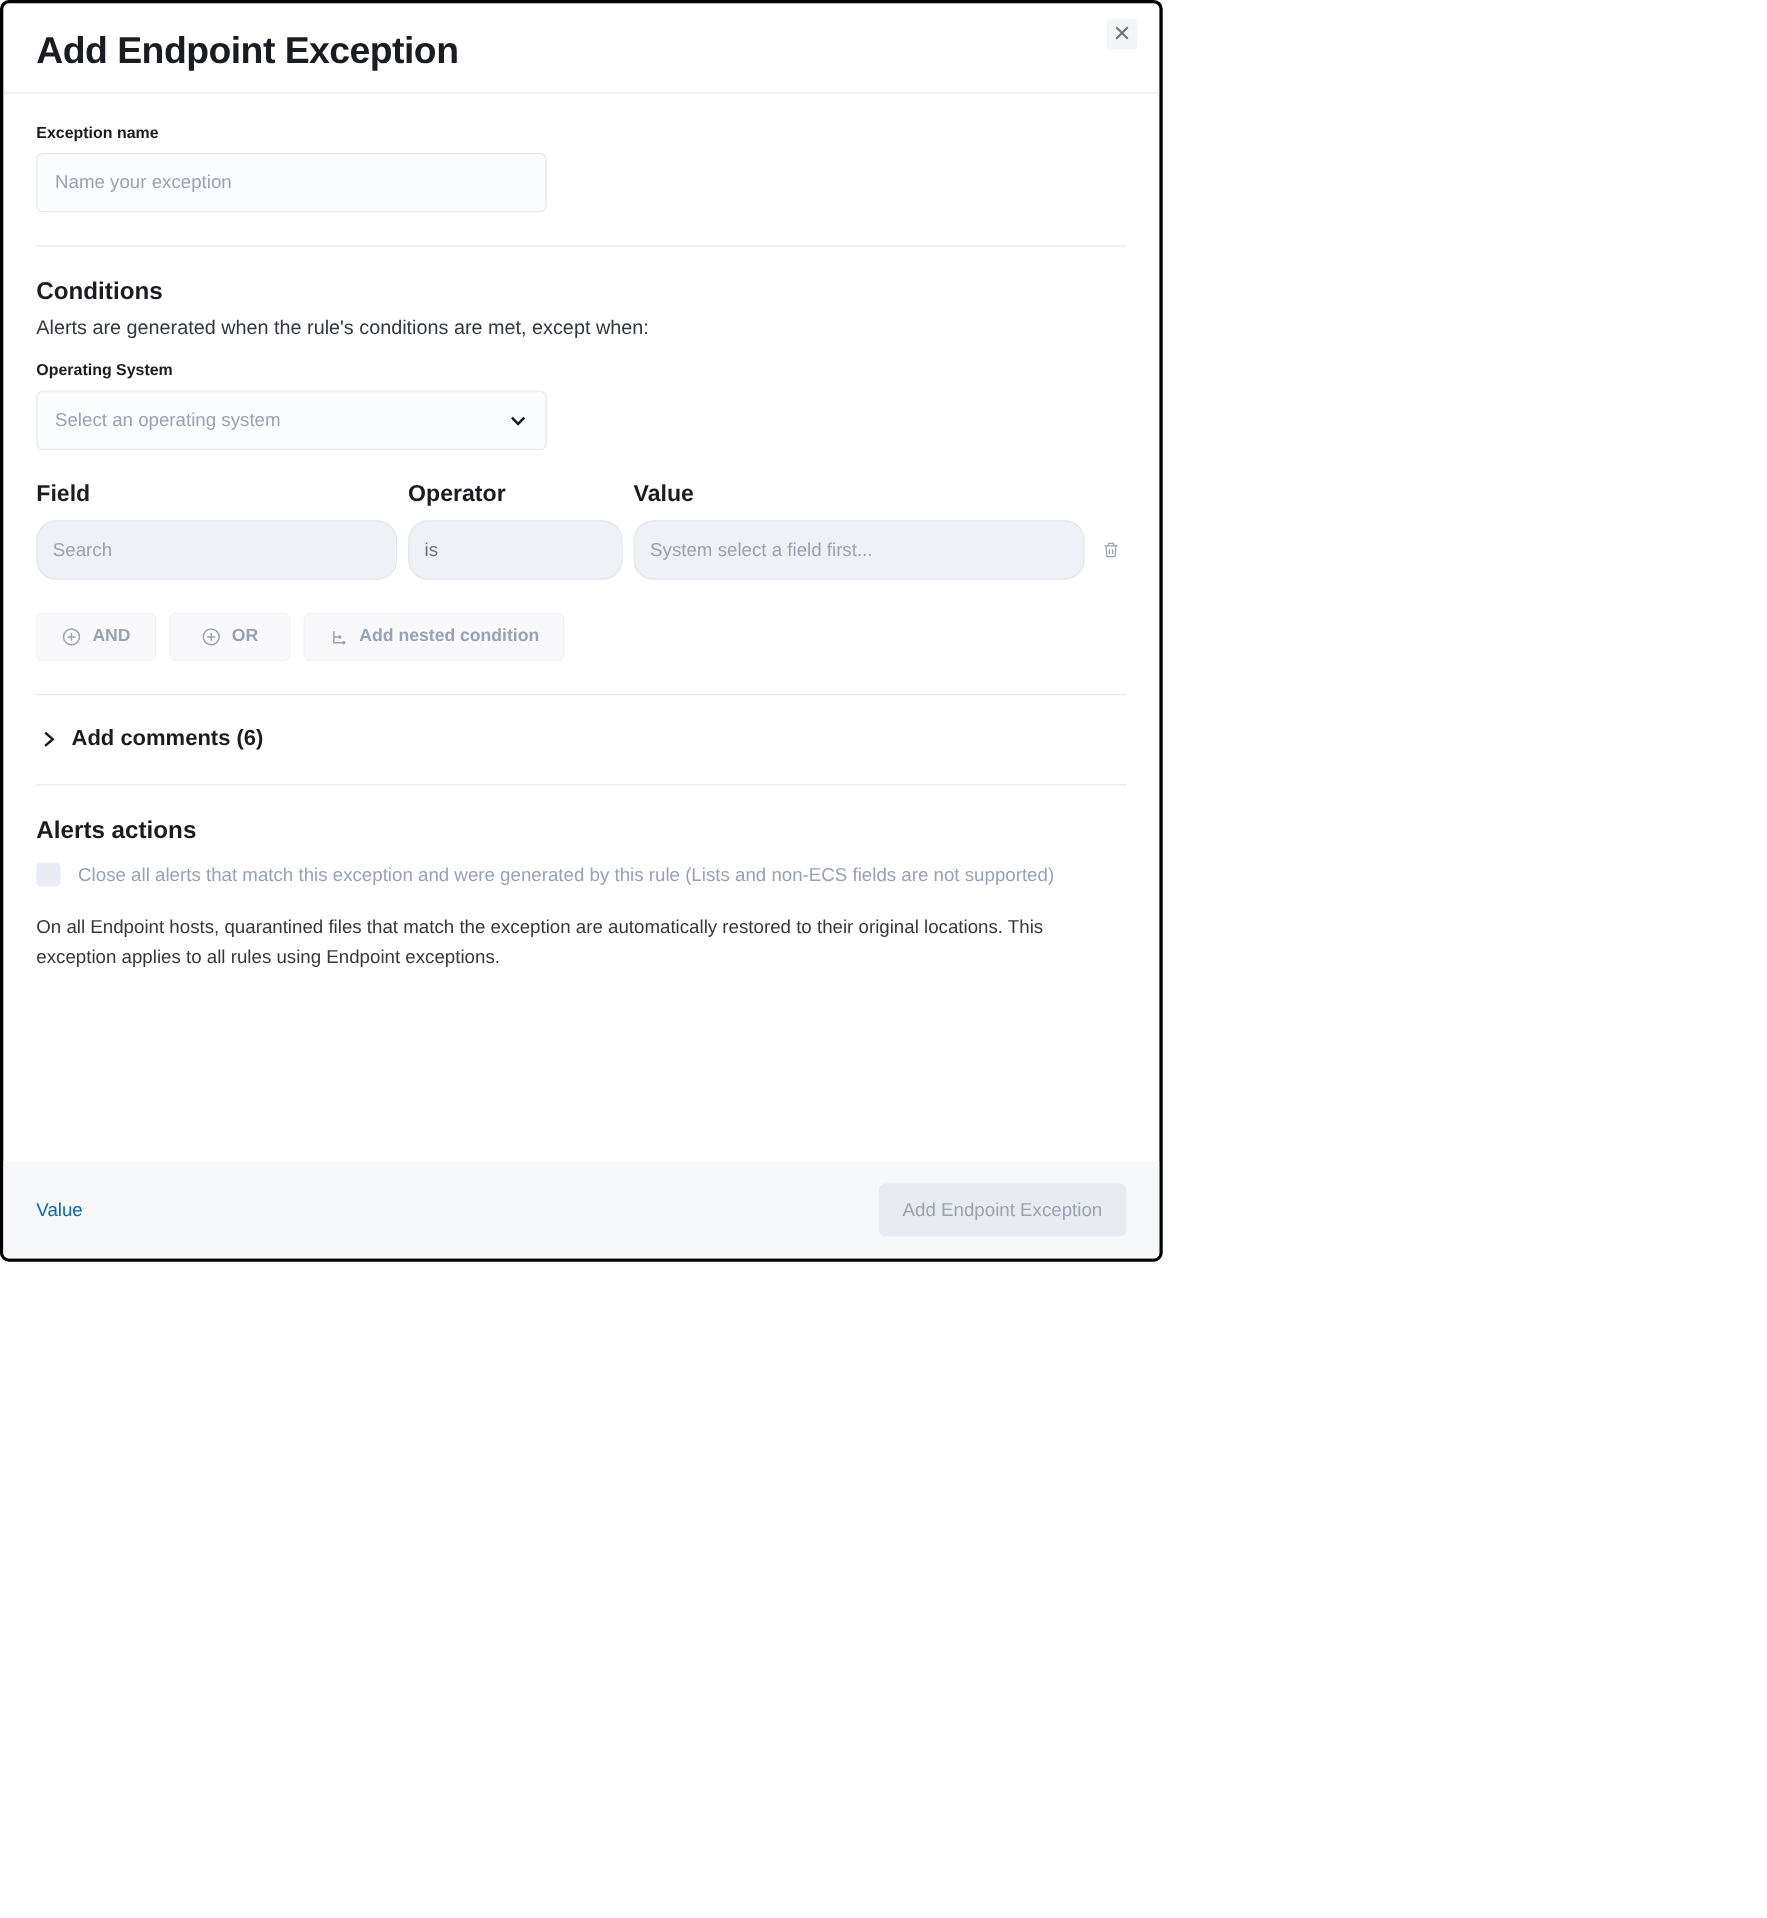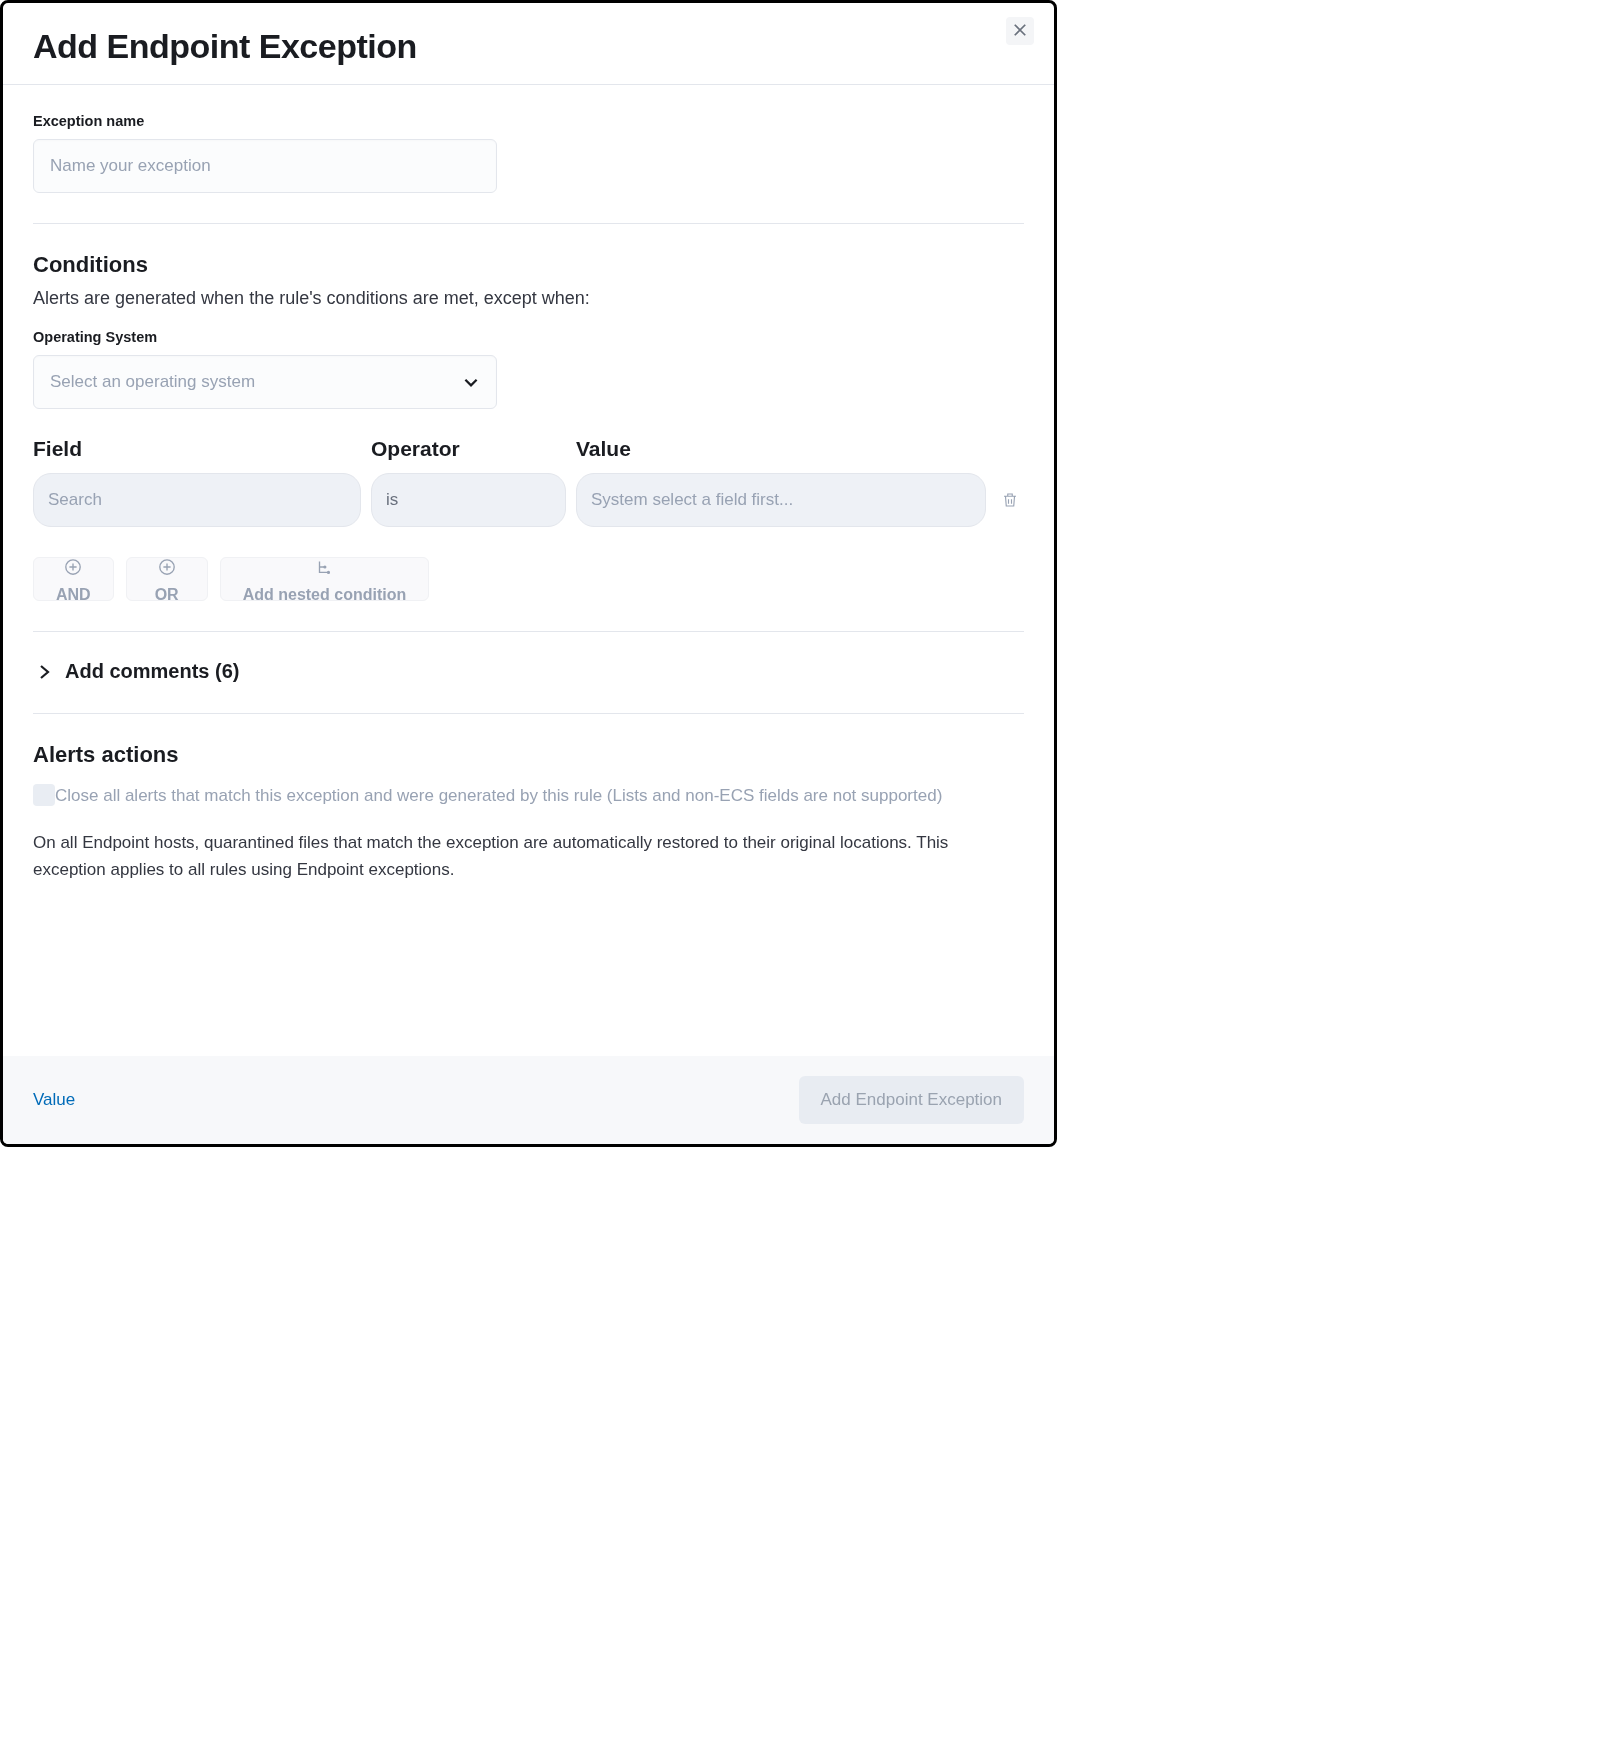--- a/index.html
+++ b/index.html
@@ -146,21 +146,20 @@
     background: #f9f9fb;
     border: 1px solid #f0f1f4;
     padding: 0 22px;
     display: flex;
     align-items: center;
     gap: 10px;
     font-size: 16px;
     font-weight: 600;
     color: #98a2b3;
     cursor: pointer;
-    flex-direction: column;
   }
   .logic-btn .ico { display: inline-flex; }
   .logic-btn svg { width: 18px; height: 18px; }
   .logic-or { padding: 0 28px; }
   
   .accordion {
     display: flex;
     align-items: center;
     gap: 14px;
     cursor: pointer;
@@ -168,20 +167,21 @@
   }
   .accordion .chev { width: 12px; height: 20px; }
   .accordion-title {
     font-size: 20px;
     font-weight: 700;
   }
   
   .checkbox-row {
     display: flex;
     align-items: flex-start;
+    gap: 16px;
     margin-top: 14px;
     margin-bottom: 20px;
   }
   .checkbox-box {
     width: 22px;
     height: 22px;
     background: #e9edf3;
     border-radius: 4px;
     flex-shrink: 0;
     margin-top: 2px;

